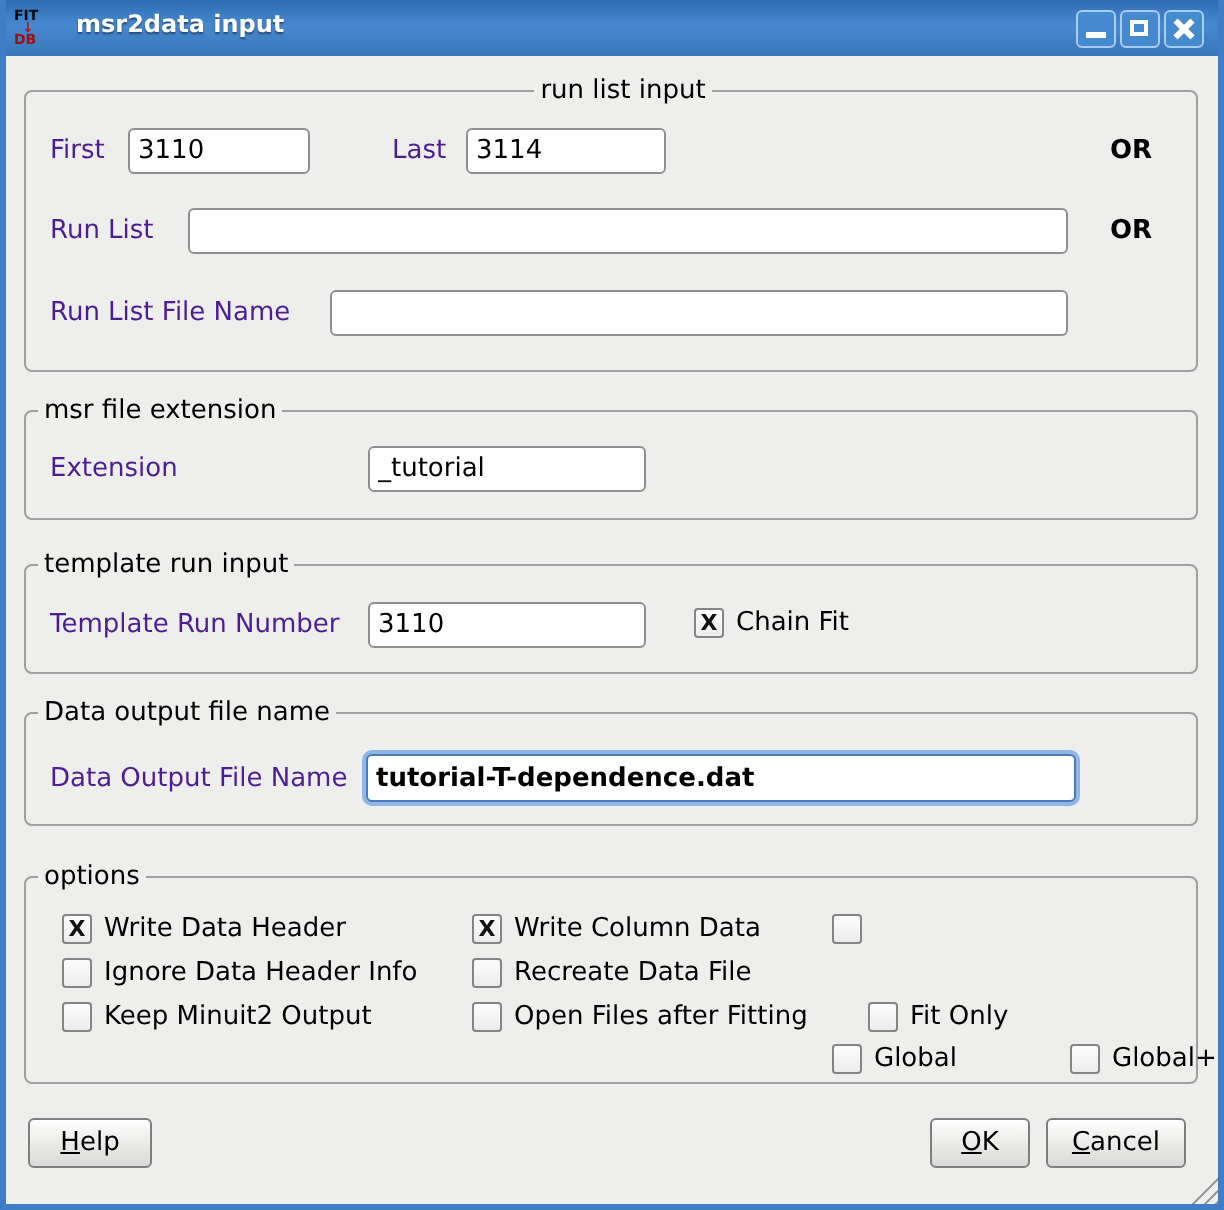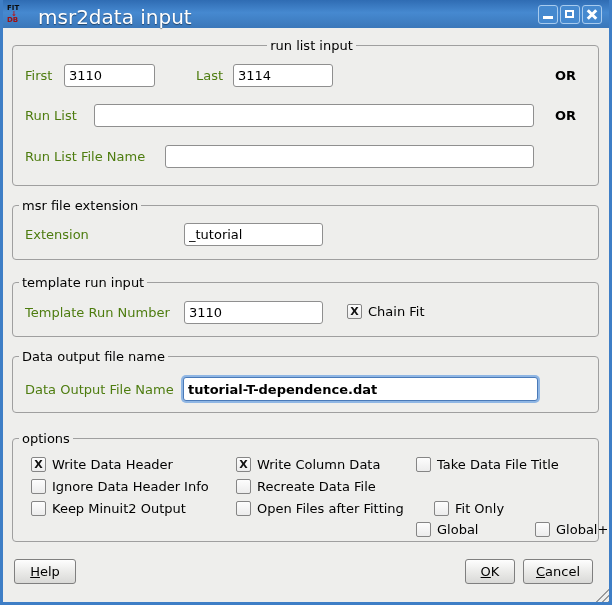--- a/index.html
+++ b/index.html
@@ -7,34 +7,34 @@
           border-left:3px solid #3e7ec6;border-right:3px solid #3e7ec6;border-bottom:3px solid #3e7ec6;
           box-sizing:border-box;}
   
   .titlebar{position:absolute;left:-3px;top:0;width:612px;height:28px;
             background:linear-gradient(#2f6cb3 0%, #4689d0 45%, #3a77b9 100%);}
   .appicon{position:absolute;left:7px;top:3px;width:22px;height:22px;display:flex;flex-direction:column;
            align-items:flex-start;justify-content:center;line-height:6px;}
   .appicon .l1{font-size:7px;font-weight:bold;color:#0b0b0b;letter-spacing:0;}
   .appicon .l2{font-size:7px;font-weight:bold;color:#c01010;margin-left:4px;}
   .appicon .l3{font-size:7px;font-weight:bold;color:#a01010;}
-  .wtitle{position:absolute;left:38px;top:5px;color:#fff;font-size:20px;font-weight:normal;
+  .wtitle{position:absolute;left:38px;top:5px;color:#fff;font-size:12px;font-weight:bold;
           text-shadow:0 1px 1px rgba(0,0,0,.45);}
   .winbtn{position:absolute;top:5px;width:20px;height:19px;background:#4589cf;
           border:1px solid #a8cbee;border-radius:3px;box-sizing:border-box;}
   .winbtn.min{left:538px}.winbtn.max{left:560px}.winbtn.cls{left:582px}
   .glyph-min{position:absolute;left:4px;bottom:4px;width:10px;height:3px;background:#fff;}
   .glyph-max{position:absolute;left:4px;top:4px;width:9px;height:8px;border:2px solid #fff;box-sizing:border-box;}
   .glyph-cls-a,.glyph-cls-b{position:absolute;left:3px;top:7px;width:12px;height:3px;background:#fff;}
   .glyph-cls-a{transform:rotate(45deg);} .glyph-cls-b{transform:rotate(-45deg);}
   
   fieldset{position:absolute;margin:0;padding:0;border:1px solid #9f9f9f;border-radius:4px;background:transparent;}
   legend{margin-left:6px;padding:0 3px;font-size:13px;color:#000;}
   
-  .lbl{position:absolute;font-size:13px;color:#4d7c0f;white-space:nowrap;}
+  .lbl{position:absolute;font-size:13px;color:#4c1d95;white-space:nowrap;}
   .or{position:absolute;font-size:13px;font-weight:bold;color:#000;}
   input.tf{position:absolute;box-sizing:border-box;height:23px;border:1px solid #8f8f8f;border-radius:3px;
            background:#fff;font-family:"DejaVu Sans","Liberation Sans",sans-serif;font-size:13px;
            padding:1px 4px;color:#000;}
   input.tf.focused{border:1px solid #4a7ab8;box-shadow:0 0 0 2px #8fb6e4;height:24px;font-weight:bold;}
   .cb{position:absolute;display:flex;align-items:center;gap:6px;cursor:default;}
   .cb .box{width:13px;height:13px;border:1px solid #858585;border-radius:2px;
            background:linear-gradient(#fdfdfd,#ececec);display:flex;align-items:center;justify-content:center;
            font-size:11px;font-weight:bold;color:#111;line-height:13px;font-style:normal;}
   .cb .box i{font-style:normal;}
@@ -151,21 +151,20 @@
     <span class="box">
         <i></i>
       </span>
     <span class="cbl">Open Files after Fitting</span>
   </label>
 
   <label class="cb" style="left:413px;top:457px;">
     <span class="box">
         <i></i>
       </span>
-    <span class="cbl">Take Data File Title</span>
   </label>
   <label class="cb" style="left:413px;top:501px;padding-left:18px;">
     <span class="box">
         <i></i>
       </span>
     <span class="cbl">Fit Only</span>
   </label>
   <label class="cb" style="left:413px;top:522px;">
     <span class="box">
         <i></i>

